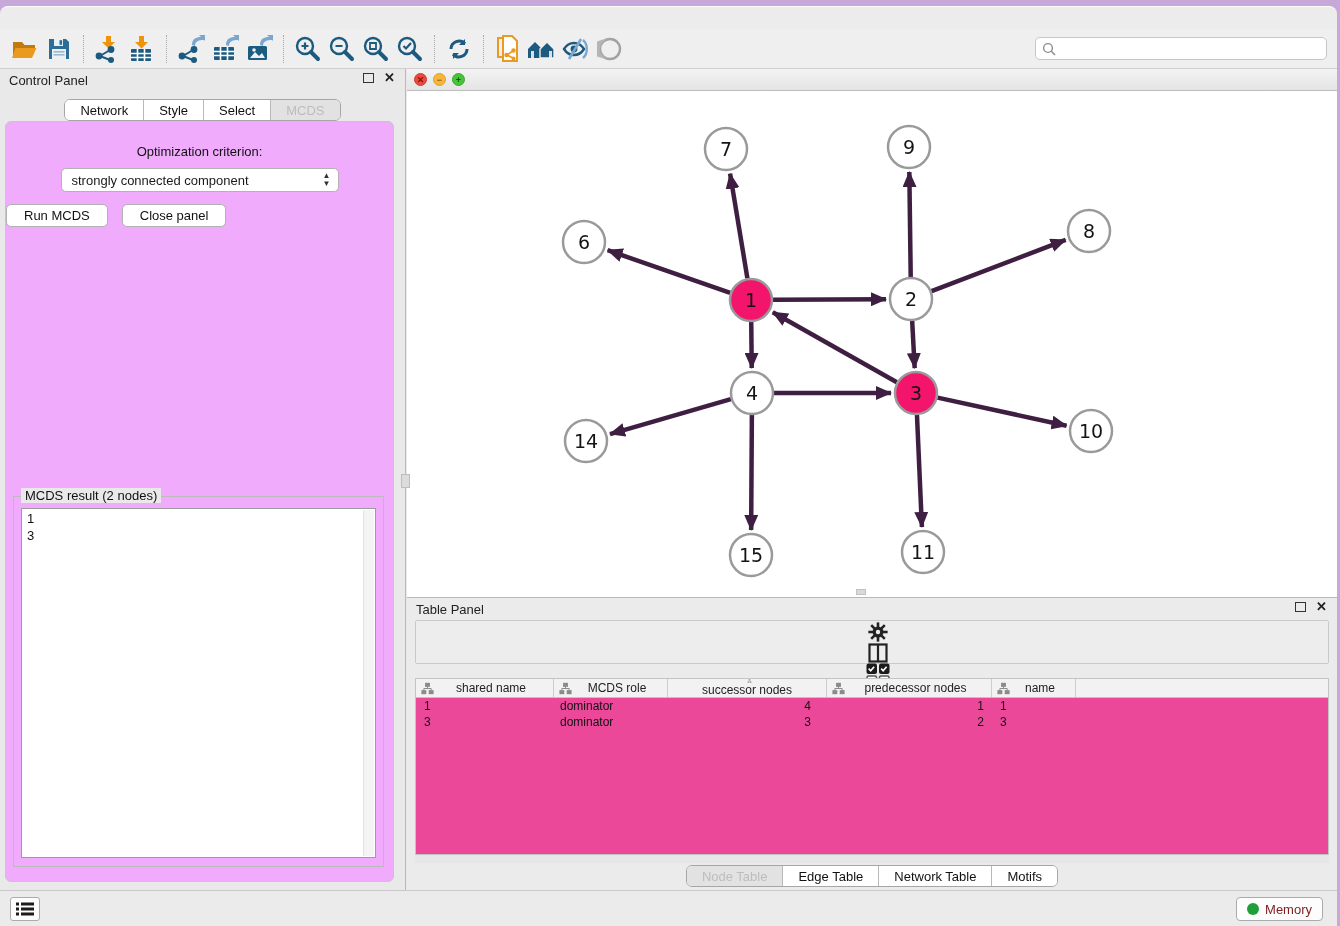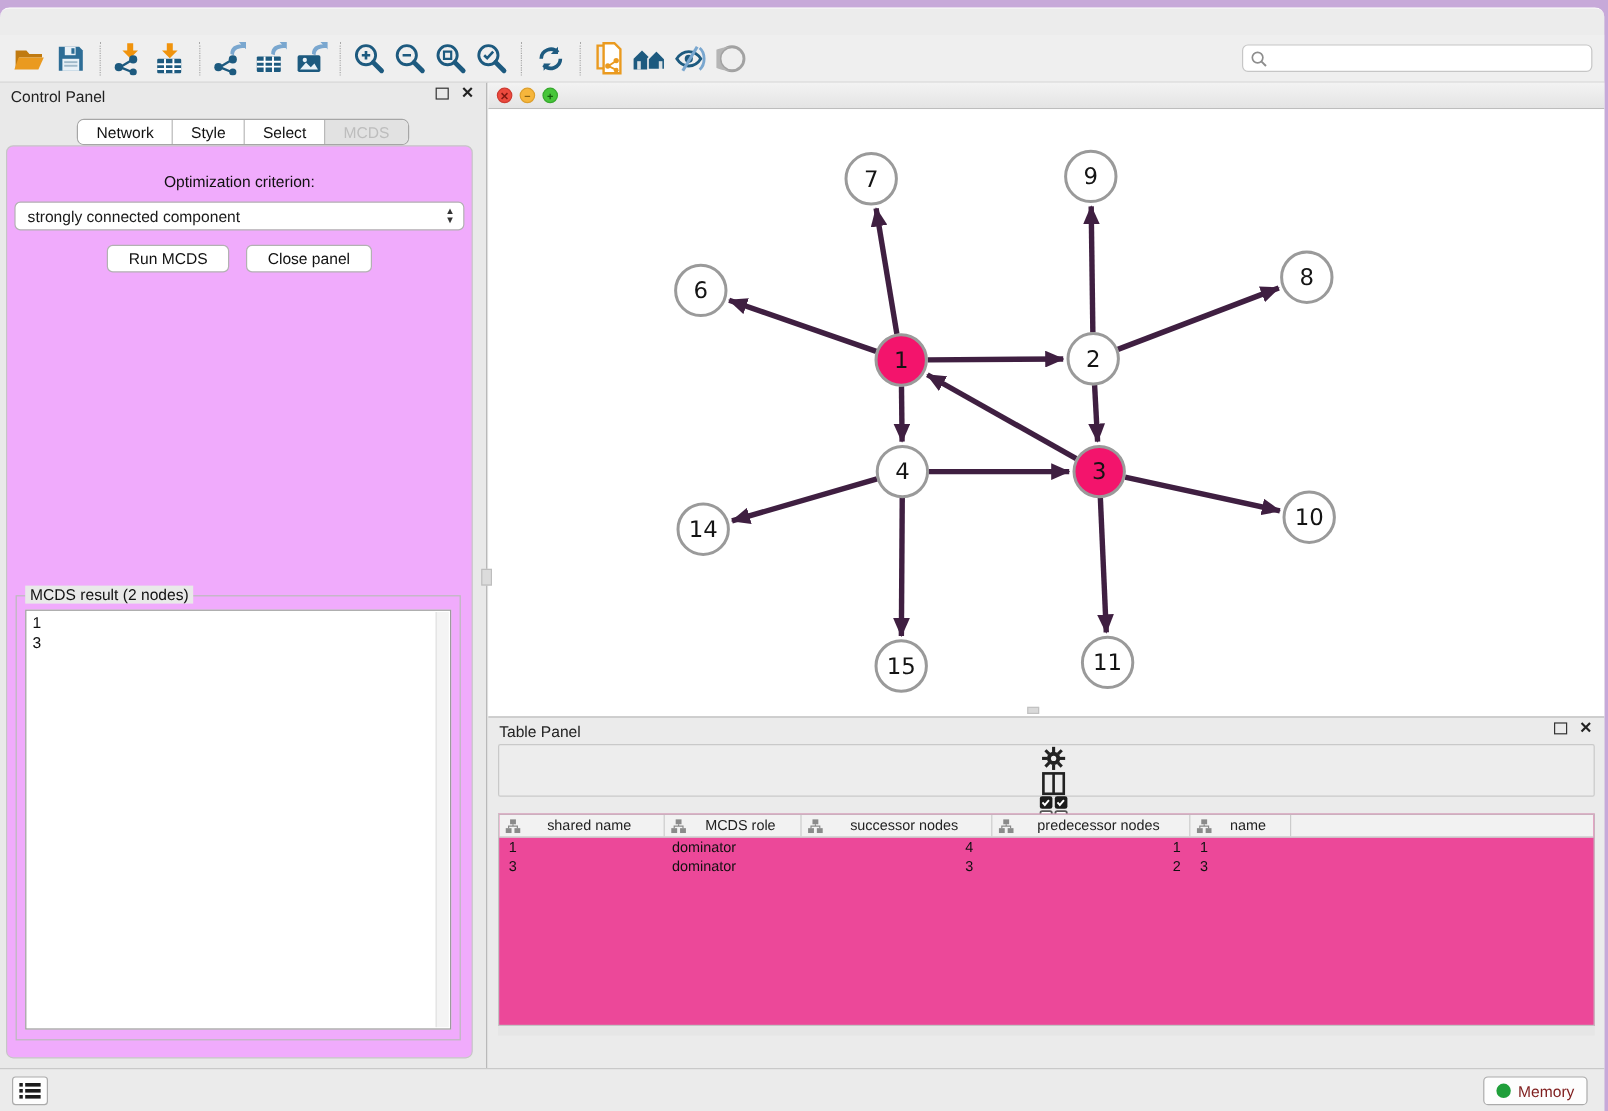--- a/index.html
+++ b/index.html
@@ -49,26 +49,26 @@
               background:#fff; height:22px; }
   .seg { padding:2px 15px; font-size:13px; color:#111; background:#fff;
          border-left:1px solid #b9b9b9; display:flex; align-items:center; cursor:default; white-space:nowrap; }
   .seg:first-child { border-left:none; }
   .seg.selected { background:#e2e2e2; color:#bdbdbd; }
   .cp-tabs-wrap { position:absolute; top:30px; left:0; right:0; text-align:center; }
 
   .cp-content { position:absolute; left:5px; right:11px; top:52px; bottom:8px;
                 border:1px solid #c6c6c6; border-radius:6px; background:#f0abfc; }
   .opt-label { margin-top:22px; text-align:center; font-size:13px; color:#111; }
-  .criterion { position:relative; margin:9px auto 0 auto; width:375px; height:24px; background:#fff;
+  .criterion { position:relative; margin:9px auto 0 auto; width:278px; height:24px; background:#fff;
                border:1px solid #b2b2b2; border-radius:5px; display:flex; align-items:center;
                padding-left:10px; font-size:13px; }
   .criterion .stepper { position:absolute; right:7px; top:3px; display:flex; flex-direction:column;
                         line-height:8px; font-size:8px; color:#333; }
-  .btn-row { margin-top:12px; display:flex; justify-content:center; gap:14px; }
+  .btn-row { margin-top:12px; display:flex; justify-content:flex-start; gap:14px; }
   .pbtn { height:23px; padding:0 17px; background:#fff; border:1px solid #b2b2b2; border-radius:5px;
           font-size:13px; color:#111; display:flex; align-items:center; cursor:default;
           font-family:"Liberation Sans",sans-serif; }
 
   .result-group { position:absolute; left:7px; right:9px; top:374px; bottom:14px;
                   border:1px solid #bbb; }
   .result-title { position:absolute; top:-9px; left:7px; background:#e9e9e9; padding:0 4px;
                   font-size:13px; color:#111; }
   .result-area { position:absolute; left:7px; right:7px; top:11px; bottom:8px; background:#fff;
                  border:1px solid #9c9c9c; }
@@ -502,21 +502,21 @@
                 <svg width="13" height="13" viewBox="0 0 16 16">
                   <g fill="#8a8a8a">
                     <rect x="5" y="1" width="6" height="5"></rect>
                     <rect x="0.5" y="10" width="6" height="5"></rect>
                     <rect x="9.5" y="10" width="6" height="5"></rect>
                   </g>
                   <path d="M8 6 v2 M3.5 10 v-2 h9 v2" stroke="#8a8a8a" stroke-width="1.2" fill="none"></path>
                 </svg>
                 <span class="th-label">MCDS role</span>
               </div>
-              <div class="th" style="width: 159px;">
+              <div class="th" style="width: 159px; flex-direction: column;">
                 <svg width="13" height="13" viewBox="0 0 16 16">
                   <g fill="#8a8a8a">
                     <rect x="5" y="1" width="6" height="5"></rect>
                     <rect x="0.5" y="10" width="6" height="5"></rect>
                     <rect x="9.5" y="10" width="6" height="5"></rect>
                   </g>
                   <path d="M8 6 v2 M3.5 10 v-2 h9 v2" stroke="#8a8a8a" stroke-width="1.2" fill="none"></path>
                 </svg>
                 <span class="th-label">successor nodes</span>
               </div>
@@ -554,20 +554,28 @@
               <div class="trow">
                 <div class="td" style="width: 138px; text-align: left; padding-left: 8px; padding-right: 0px;">3</div>
                 <div class="td" style="width: 114px; text-align: left; padding-left: 6px; padding-right: 0px;">dominator</div>
                 <div class="td" style="width: 159px; text-align: right; padding-left: 0px; padding-right: 16px;">3</div>
                 <div class="td" style="width: 165px; text-align: right; padding-left: 0px; padding-right: 8px;">2</div>
                 <div class="td" style="width: 84px; text-align: left; padding-left: 8px; padding-right: 0px;">3</div>
               </div>
             </div>
         </div>
         <div class="tp-strip"></div>
+        <div class="tp-tabs-wrap">
+          <span class="seg-tabs" id="tp-tabs">
+              <span class="seg selected">Node Table</span>
+              <span class="seg">Edge Table</span>
+              <span class="seg">Network Table</span>
+              <span class="seg">Motifs</span>
+            </span>
+        </div>
       </div>
     </div>
   </div>
 
   <div class="statusbar">
     <div class="list-btn">
       <svg width="18" height="14" viewBox="0 0 18 14">
         <g fill="#1b1b1b">
           <rect x="0" y="0.5" width="3" height="3"></rect>
             <rect x="5" y="0.5" width="13" height="3"></rect>

